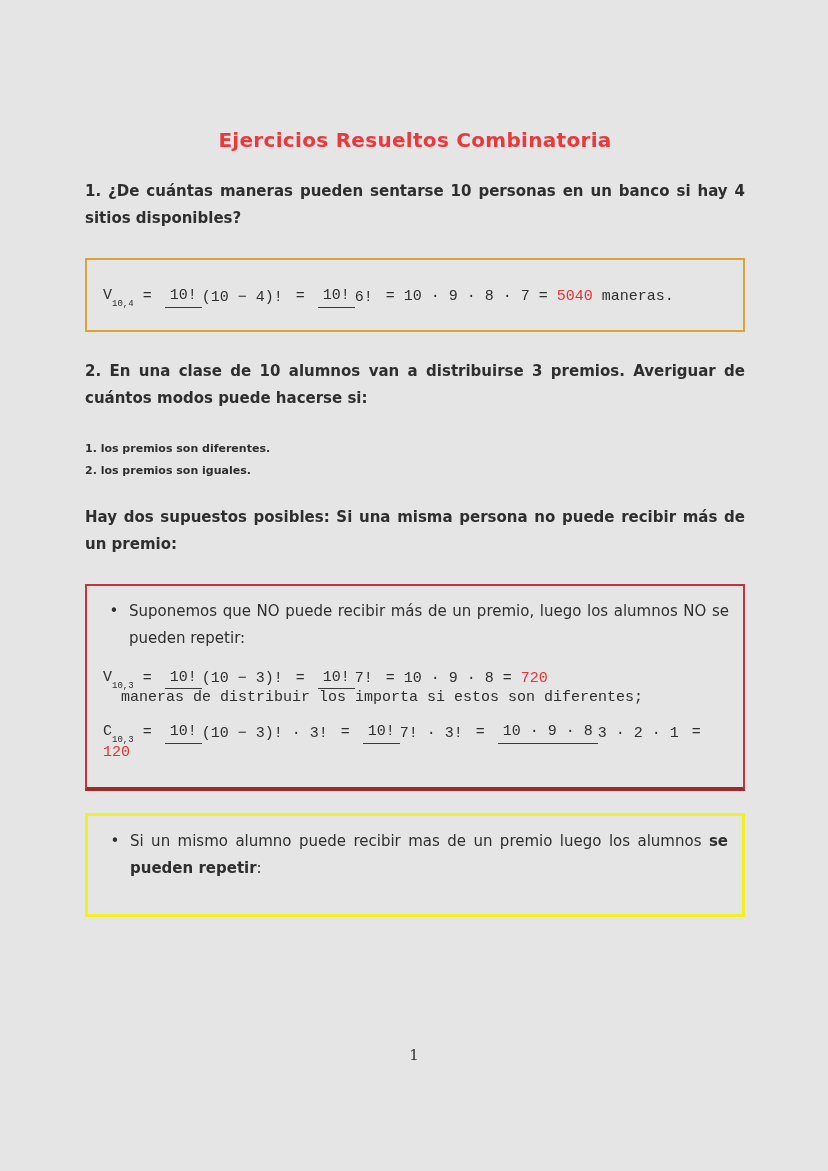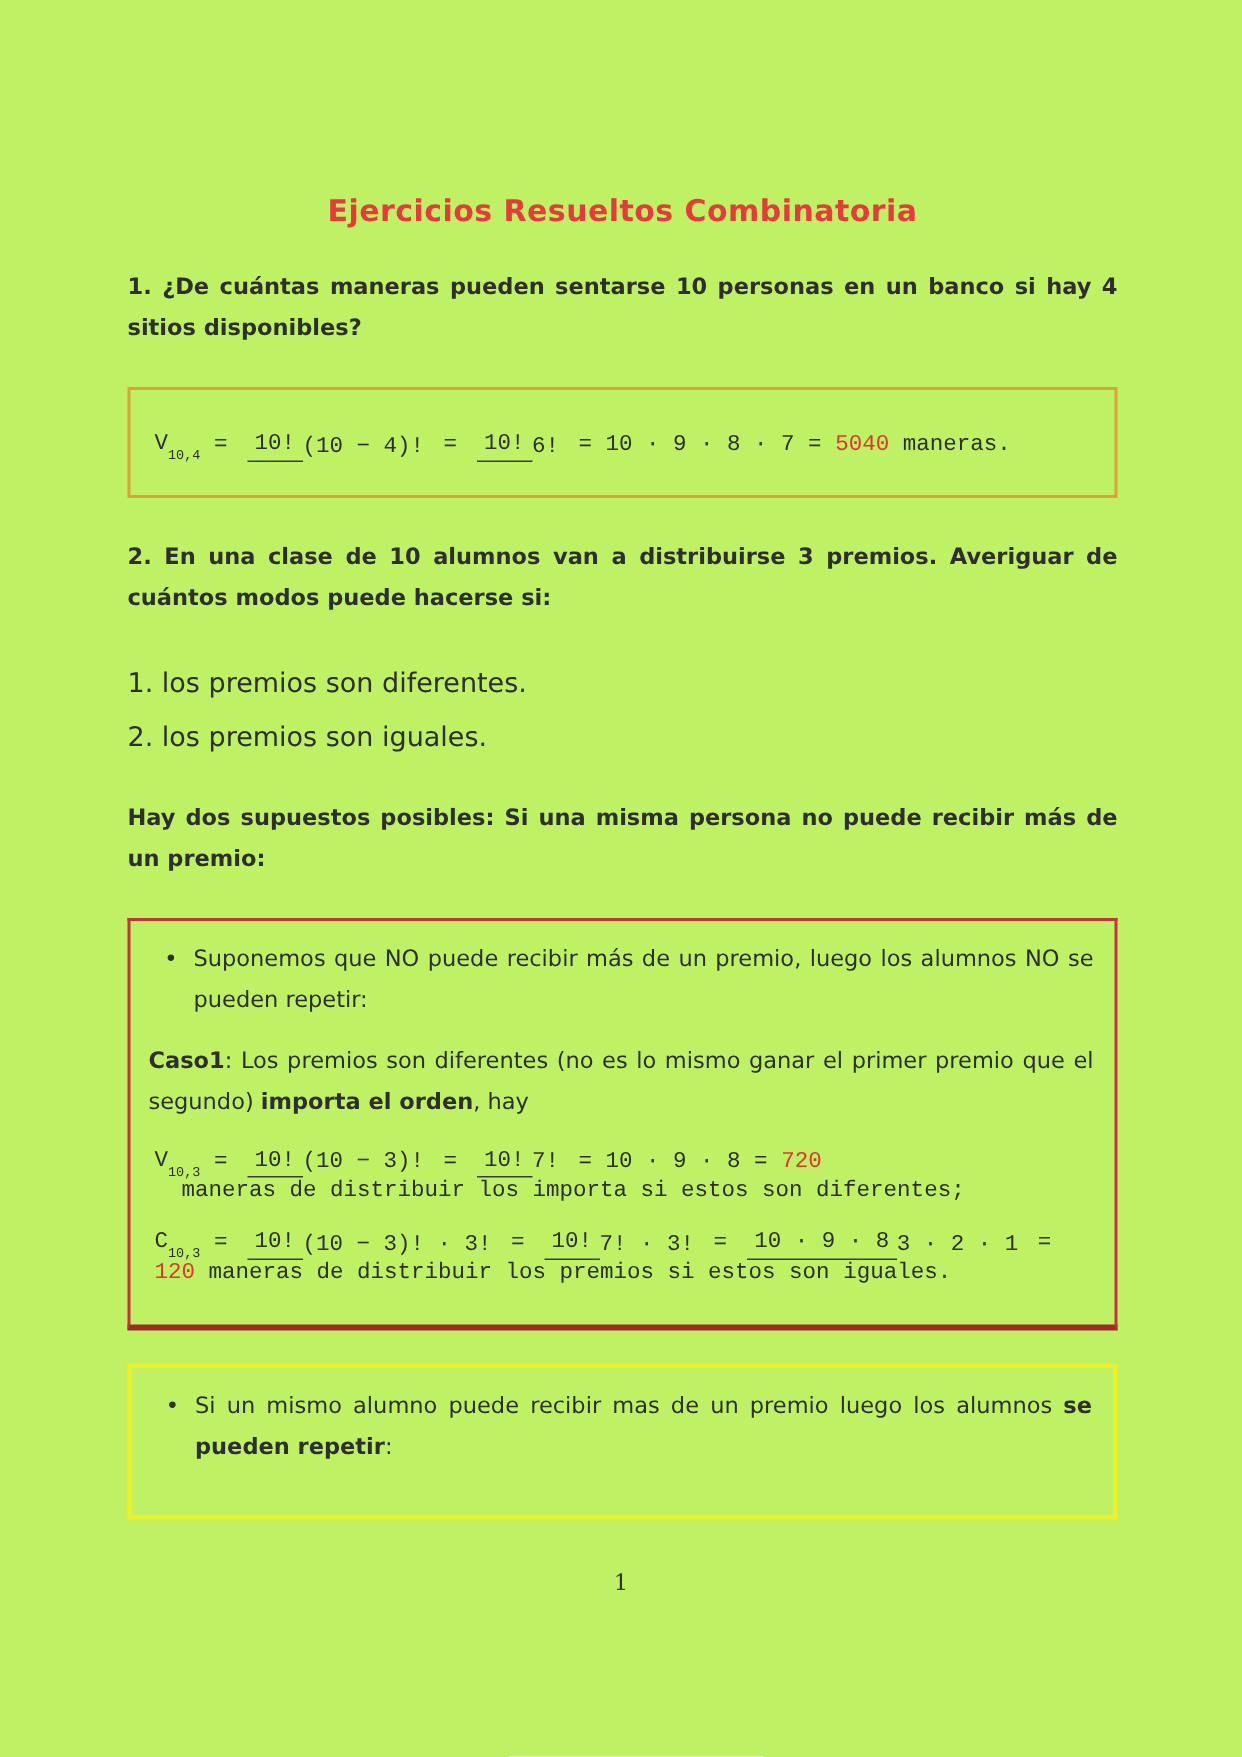--- a/index.html
+++ b/index.html
@@ -8,31 +8,31 @@
     --text:#2e2e2e;
     --border-orange:#dca338;
     --border-red:#c5343b;
     --border-red-dark:#9c2c2c;
     --border-yellow:#f0f025;
   }
   *{margin:0;padding:0;box-sizing:border-box;}
   html,body{background:#ffffff;}
   body{font-family:"DejaVu Sans",sans-serif;}
   .page{
-    width:828px;height:1171px;background:#bef264;position:relative;
+    width:828px;height:1171px;background:#e5e5e5;position:relative;
     overflow:hidden;color:var(--text);
   }
   .content{padding:128px 83px 0 85px;}
   .doc-title{
     text-align:center;color:var(--title-red);font-weight:bold;
     font-size:20px;letter-spacing:0.3px;margin-bottom:26px;
   }
   .para{font-size:15px;line-height:1.8;text-align:justify;}
   .q{font-weight:bold;margin-bottom:26px;}
-  .list{font-weight:normal;font-size:18px;line-height:2.0;margin-bottom:22px;}
+  .list{font-weight:bold;font-size:11px;line-height:2.0;margin-bottom:22px;}
   .notebox{
     border:2px solid var(--border-orange);
     padding:10px 14px 16px 12px;margin-bottom:26px;
   }
   .redbox{
     border:2px solid var(--border-red);
     border-bottom:4px solid var(--border-red-dark);
     padding:12px 14px 20px 12px;margin-bottom:22px;
   }
   .yellowbox{
@@ -97,21 +97,20 @@
       <div>2. los premios son iguales.</div>
     </div>
 
     <p class="para q">Hay dos supuestos posibles: Si una misma persona no puede recibir más de un premio:</p>
 
     <div class="redbox">
       <div class="bullet-row">
         <span class="bullet">•</span>
         <p class="para bullet-text"><span>Suponemos que NO puede recibir más de un premio, luego los alumnos NO se pueden repetir:</span></p>
       </div>
-      <p class="para caso"><b>Caso1</b><span>: Los premios son diferentes (no es lo mismo ganar el primer premio que el segundo) </span><b>importa el orden</b><span>, hay</span></p>
       <div class="formula" style="margin-bottom:16px;">
           <span class="fvar">V<sub>10,3</sub></span>
           <span class="ftxt"> = </span>
           <span class="frac">
             <span class="num">10!</span>
             <span class="den">(10 − 3)!</span>
           </span>
           <span class="ftxt"> = </span>
           <span class="frac">
             <span class="num">10!</span>
@@ -133,21 +132,20 @@
             <span class="num">10!</span>
             <span class="den">7! · 3!</span>
           </span>
           <span class="ftxt"> = </span>
           <span class="frac">
             <span class="num">10 · 9 · 8</span>
             <span class="den">3 · 2 · 1</span>
           </span>
           <span class="ftxt"> = </span>
           <span class="fred">120</span>
-          <span class="ftxt"> maneras de distribuir los premios si estos son iguales.</span>
         </div>
     </div>
 
     <div class="yellowbox">
       <div class="bullet-row">
         <span class="bullet">•</span>
         <p class="para bullet-text"><span>Si un mismo alumno puede recibir mas de un premio luego los alumnos </span><b>se pueden repetir</b><span>:</span></p>
       </div>
 
     </div>

